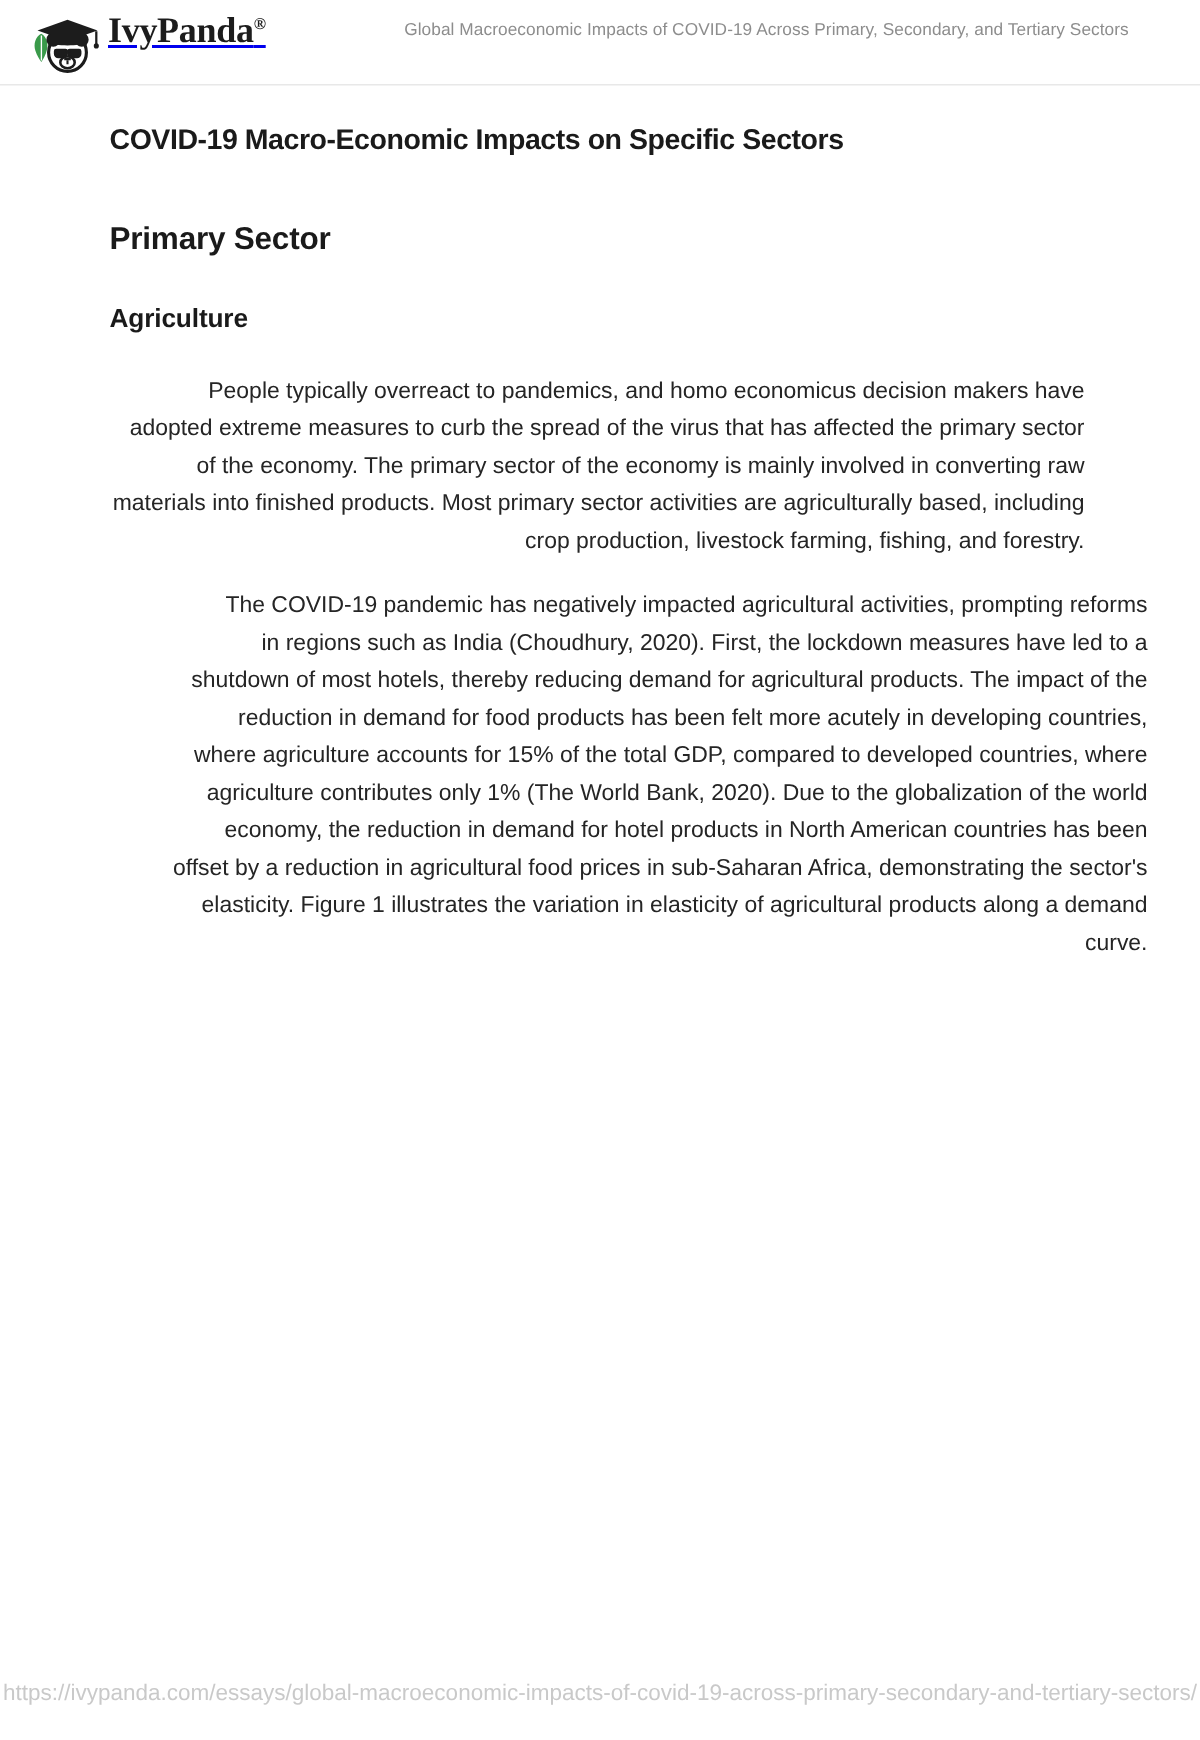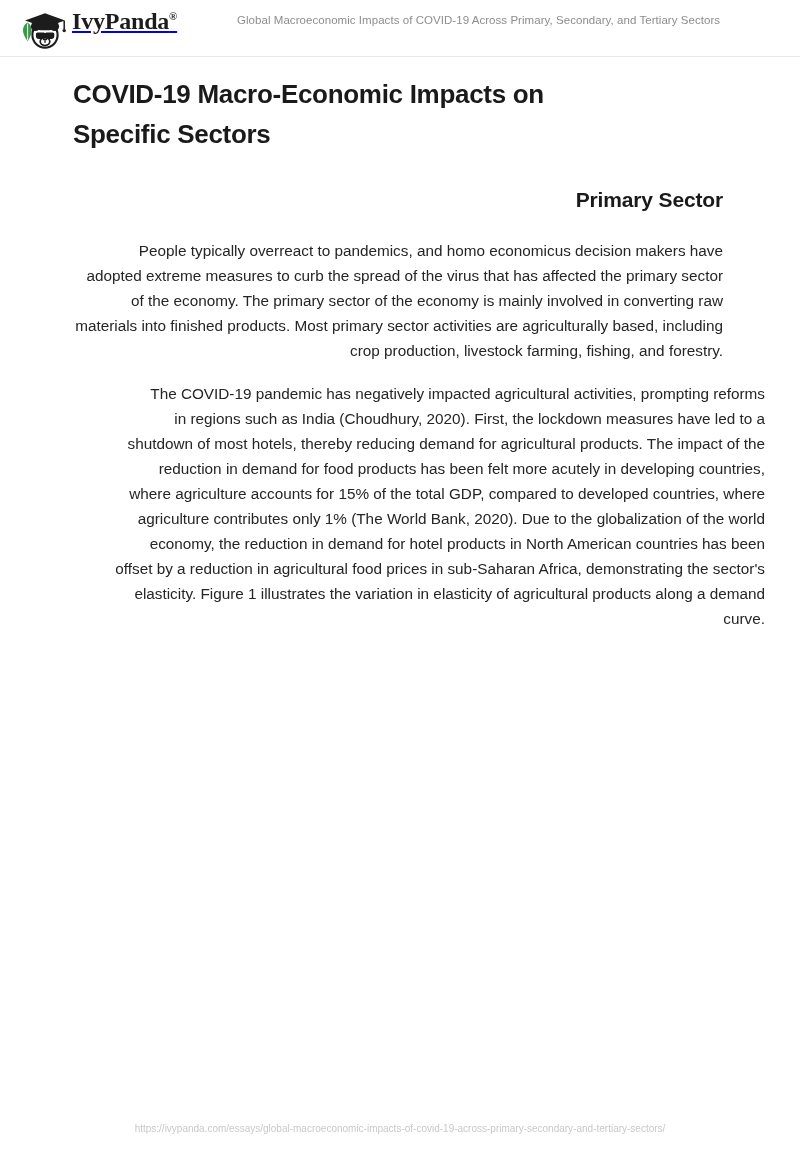--- a/index.html
+++ b/index.html
@@ -59,50 +59,50 @@
   }
 
   .running-head {
     position: absolute;
     left: 237px;
     top: 13px;
     width: 548px;
     font-size: 11.5px;
     line-height: 14px;
     color: #8d8d8d;
+    text-align: center;
     white-space: nowrap;
     letter-spacing: 0.05px;
   }
 
   
   .doc {
     position: absolute;
     left: 73px;
     top: 74px;
     width: 650px;
   }
 
   h1.doc-title {
     margin: 0;
-    font-size: 26px;
+    font-size: 19px;
     line-height: 40px;
     font-weight: bold;
     letter-spacing: -0.3px;
     color: #1a1a1a;
     max-width: 560px;
   }
 
   h2.section-title {
     margin: 32px 0 0 0;
     font-size: 21px;
     line-height: 28px;
     font-weight: bold;
     letter-spacing: -0.15px;
     color: #1a1a1a;
-    text-align: right;
   }
 
   h3.subsection-title {
     margin: 26px 0 0 0;
     font-size: 17.5px;
     line-height: 24px;
     font-weight: bold;
     letter-spacing: -0.1px;
     color: #1a1a1a;
   }
@@ -125,21 +125,21 @@
     left: 0;
     bottom: 0;
     width: 800px;
     height: 46px;
   }
   .footer-url {
     position: absolute;
     left: 50%;
     transform: translateX(-50%);
     top: 8px;
-    font-size: 10px;
+    font-size: 15px;
     line-height: 14px;
     color: #c9c9c9;
     white-space: nowrap;
     text-decoration: none;
   }
 </style>
 </head>
 <body>
 
 <div class="page-header">
@@ -176,19 +176,20 @@
     </svg>
     <span class="brand-word"><span>IvyPanda</span><span class="reg">®</span></span>
   </a>
 
   <div class="running-head">Global Macroeconomic Impacts of COVID-19 Across Primary, Secondary, and Tertiary Sectors</div>
 </div>
 
 <div class="doc">
   <h1 class="doc-title">COVID-19 Macro-Economic Impacts on Specific Sectors</h1>
   <h2 class="section-title">Primary Sector</h2>
+  <h3 class="subsection-title">Agriculture</h3>
   <p class="body-text first-para">People typically overreact to pandemics, and homo economicus decision makers have adopted extreme measures to curb the spread of the virus that has affected the primary sector of the economy. The primary sector of the economy is mainly involved in converting raw materials into finished products. Most primary sector activities are agriculturally based, including crop production, livestock farming, fishing, and forestry.</p>
   <p class="body-text second-para">The COVID-19 pandemic has negatively impacted agricultural activities, prompting reforms in regions such as India (Choudhury, 2020). First, the lockdown measures have led to a shutdown of most hotels, thereby reducing demand for agricultural products. The impact of the reduction in demand for food products has been felt more acutely in developing countries, where agriculture accounts for 15% of the total GDP, compared to developed countries, where agriculture contributes only 1% (The World Bank, 2020). Due to the globalization of the world economy, the reduction in demand for hotel products in North American countries has been offset by a reduction in agricultural food prices in sub-Saharan Africa, demonstrating the sector's elasticity. Figure 1 illustrates the variation in elasticity of agricultural products along a demand curve.</p>
 </div>
 
 <div class="page-footer">
   <a class="footer-url" href="#">https://ivypanda.com/essays/global-macroeconomic-impacts-of-covid-19-across-primary-secondary-and-tertiary-sectors/</a>
 </div>
 
 </body></html>

